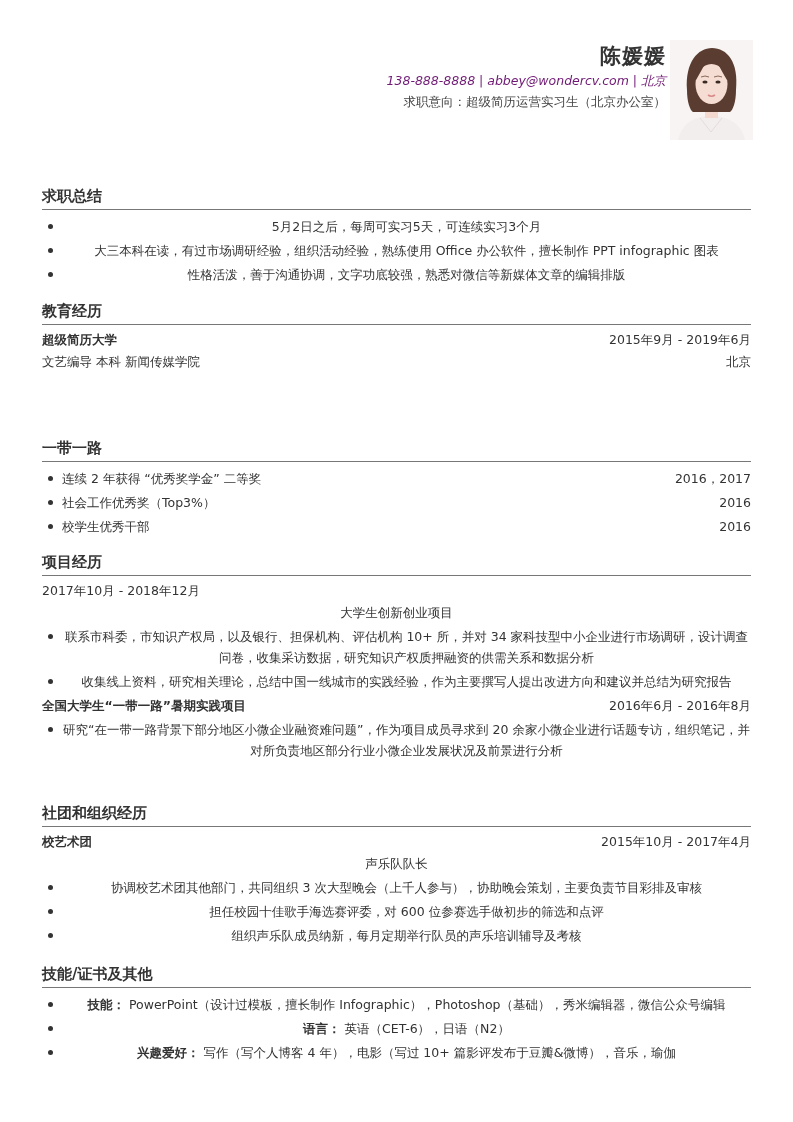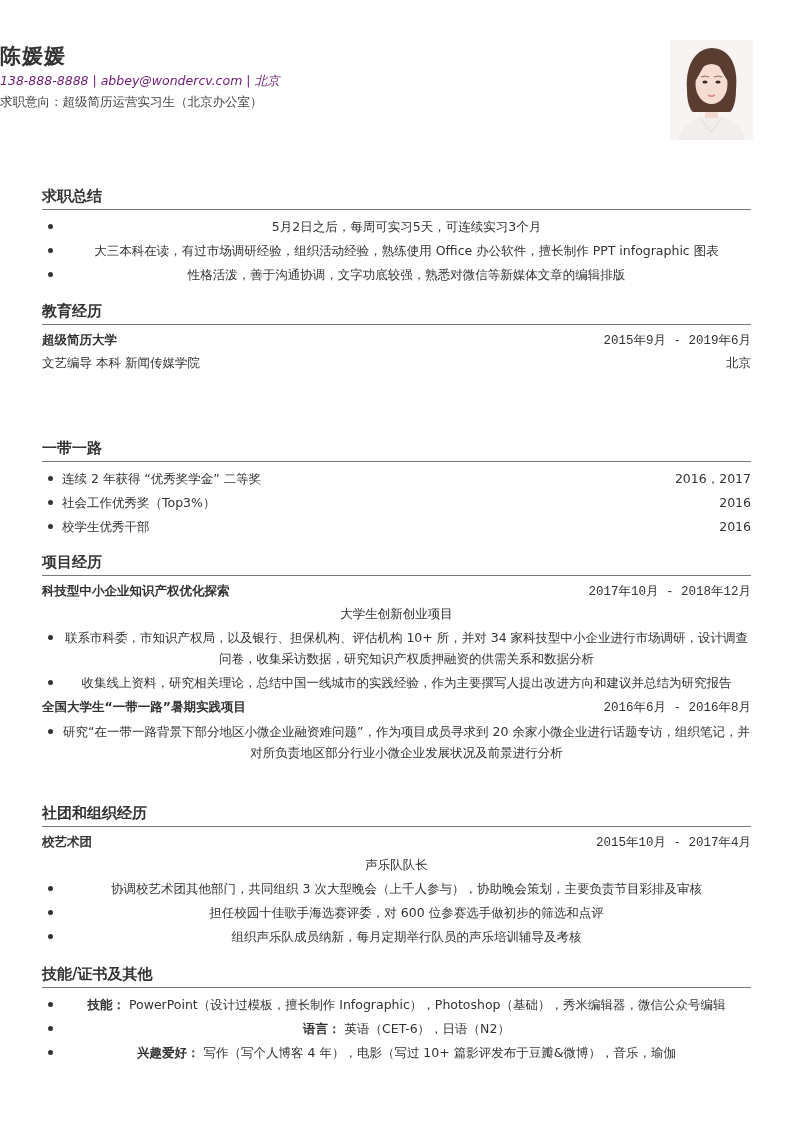--- a/index.html
+++ b/index.html
@@ -7,42 +7,42 @@
     body {
       font-family: "DejaVu Sans", "Liberation Sans", sans-serif;
       color: #333333;
       font-size: 12.5px;
       position: relative;
       overflow: hidden;
     }
     .page { position: absolute; left: 0; top: 0; width: 793px; height: 1122px; }
 
     
-    .header { position: absolute; left: 0; top: 40px; width: 666px; text-align: left; }
+    .header { position: absolute; left: 0; top: 40px; width: 666px; text-align: right; }
     .name { font-size: 21px; font-weight: bold; color: #333; letter-spacing: 1px; line-height: 32px; }
     .contact { font-size: 12.5px; color: #701a75; line-height: 18px; font-style: italic; }
     .intent { font-size: 12.5px; color: #444; margin-top: 3px; line-height: 18px; }
 
     .photo {
       position: absolute; left: 670px; top: 40px; width: 83px; height: 100px;
       background: #f6f3f2; overflow: hidden;
     }
 
     
     .section { position: absolute; left: 42px; width: 709px; margin-top: 36px; }
     .section-title {
       font-size: 15px; font-weight: bold; color: #333;
       line-height: 20px; padding-bottom: 3px;
       border-bottom: 1.5px solid #777;
     }
     .section-body { padding-top: 4px; text-align: center; }
 
     .row { display: flex; justify-content: space-between; align-items: baseline; line-height: 22px; }
     .row .left { color: #333; }
-    .row .right { color: #333; white-space: nowrap; font-family: Liberation Mono, monospace; }
+    .row .right { color: #333; white-space: nowrap; }
     .entry-title { font-weight: bold; }
     .sub { line-height: 22px; color: #333; }
 
     ul.bullets { list-style: none; }
     ul.bullets li {
       position: relative; padding-left: 20px; line-height: 21px; margin: 2px 0 3px 0;
       color: #333;
     }
     ul.bullets li::before {
       content: ""; position: absolute; left: 6px; top: 8px;
@@ -130,21 +130,20 @@
           <span>2016</span>
         </li>
       </ul>
     </div>
   </div>
 
   <div class="section" style="top:516px;">
     <div class="section-title">项目经历</div>
     <div class="section-body">
       <div class="row">
-        <span class="left entry-title">科技型中小企业知识产权优化探索</span>
         <span class="right">2017年10月 - 2018年12月</span>
       </div>
       <div class="sub">大学生创新创业项目</div>
       <ul class="bullets">
         <li>联系市科委，市知识产权局，以及银行、担保机构、评估机构 10+ 所，并对 34 家科技型中小企业进行市场调研，设计调查问卷，收集采访数据，研究知识产权质押融资的供需关系和数据分析</li>
         <li>收集线上资料，研究相关理论，总结中国一线城市的实践经验，作为主要撰写人提出改进方向和建议并总结为研究报告</li>
       </ul>
       <div class="row">
         <span class="left entry-title">全国大学生“一带一路”暑期实践项目</span>
         <span class="right">2016年6月 - 2016年8月</span>

